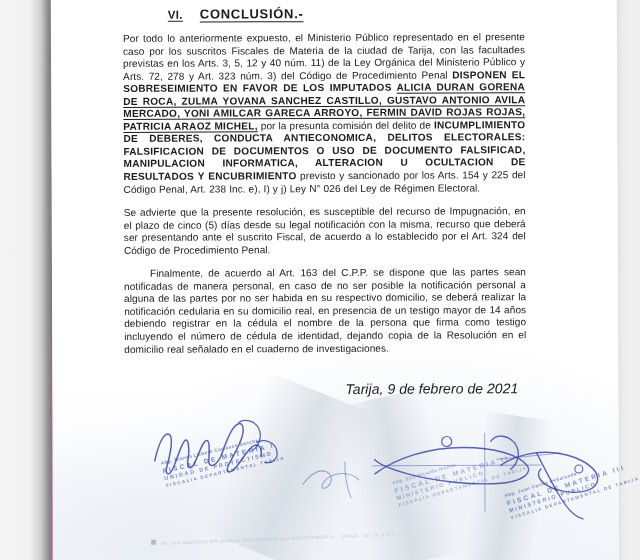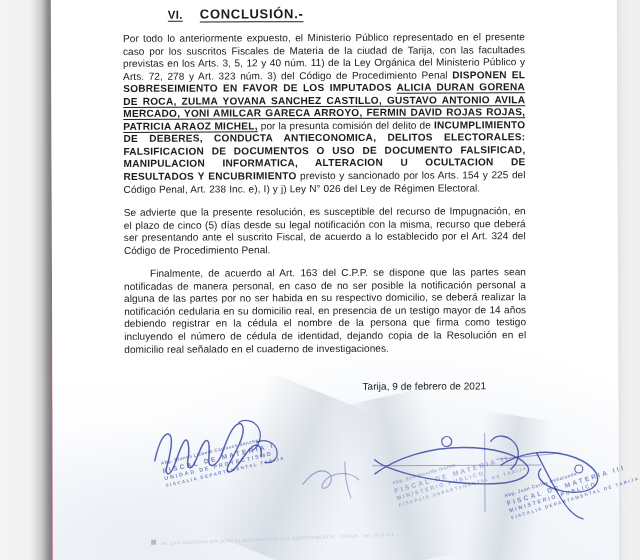--- a/index.html
+++ b/index.html
@@ -97,25 +97,26 @@
     letter-spacing: 0.04px;
     word-spacing: 0.2px;
   }
   p.para.indent { text-indent: 26px; }
 
   .b { font-weight: 700; letter-spacing: 0.25px; }
   .u { font-weight: 700; text-decoration: underline; text-underline-offset: 1.5px; letter-spacing: 0.25px; }
 
   #date-line {
     position: absolute;
-    left: 310px;
+    left: 293px;
     top: 385px;
-    font-size: 10px;
+    font-size: 14px;
     color: #1c1c1c;
     letter-spacing: 0.05px;
+    font-style: italic;
   }
 
   
   #signature-area {
     position: absolute;
     left: 52px;
     top: 408px;
     width: 566px;
     height: 152px;
     pointer-events: none;

